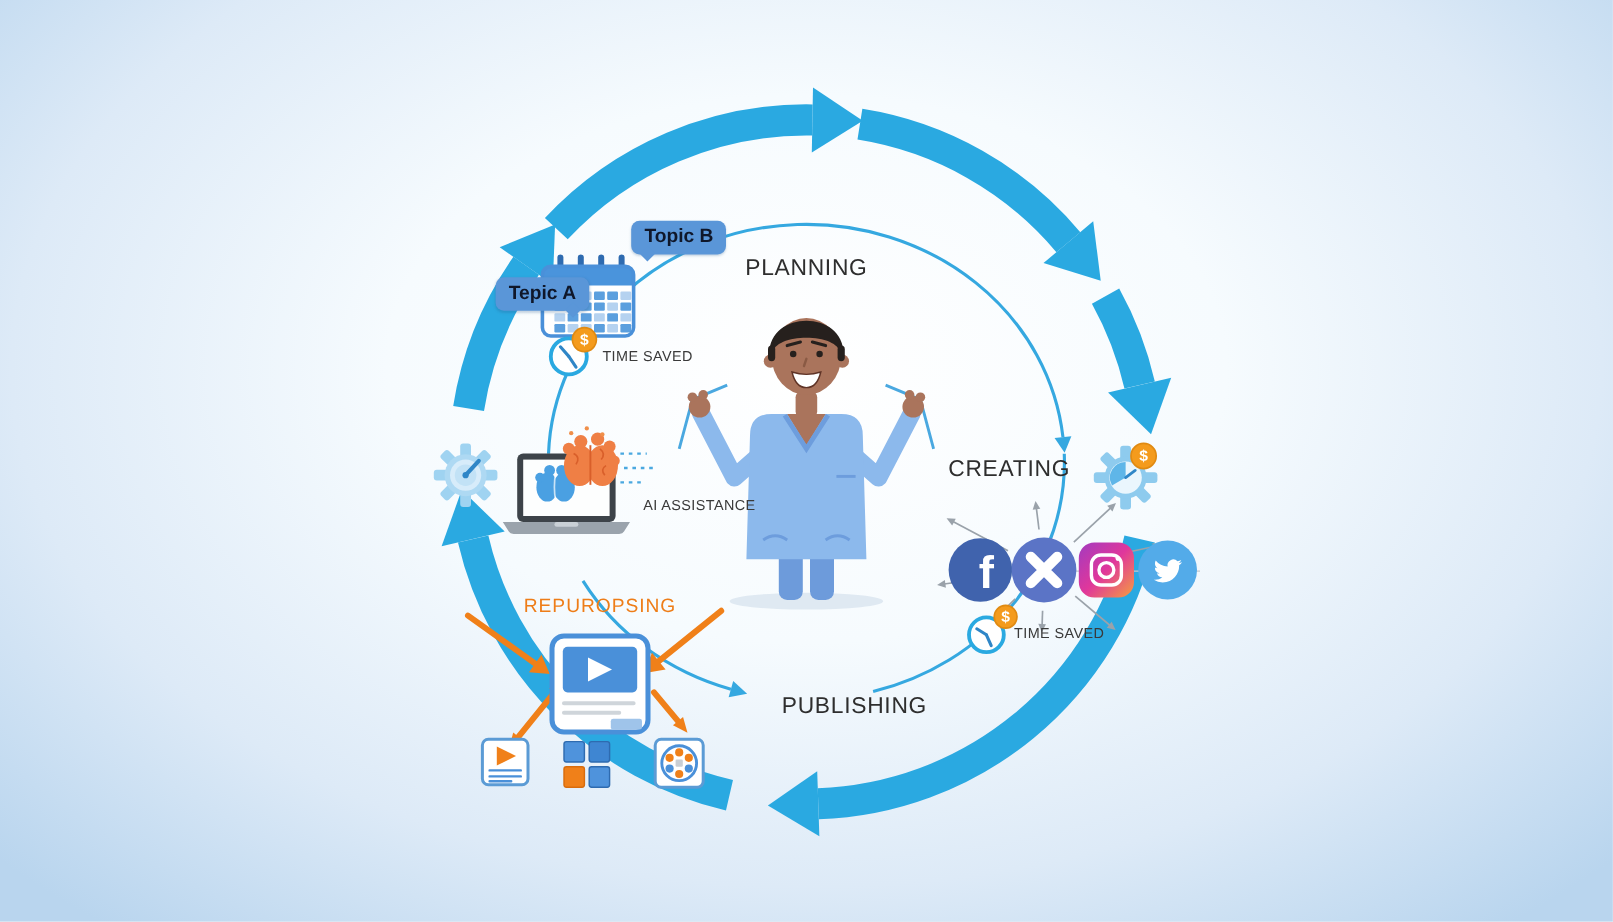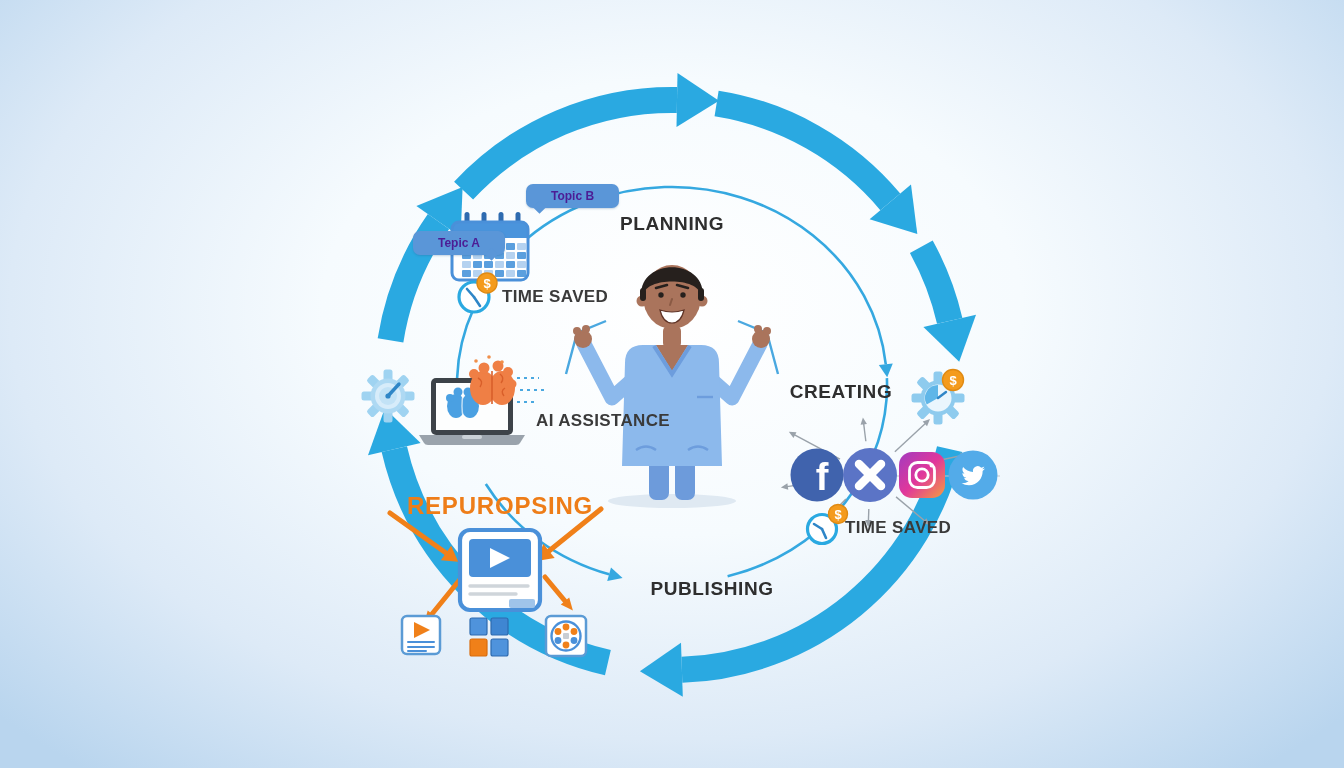--- a/index.html
+++ b/index.html
@@ -3,26 +3,26 @@
 <meta charset="utf-8">
 <style>
   html,body{margin:0;padding:0;background:#dfeaf4;}
   .stage{
     position:relative;width:1344px;height:768px;overflow:hidden;
     background:
       radial-gradient(ellipse 920px 600px at 50% 40%, #ffffff 0%, #f6fbfe 38%, #ddeaf7 72%, #b9d5ee 100%);
     font-family:"Liberation Sans", sans-serif;
   }
   svg{position:absolute;left:0;top:0;}
-  .label{position:absolute;transform:translate(-50%,-50%);font-size:19px;font-weight:700;
+  .label{position:absolute;transform:translate(-50%,-50%);font-size:19px;font-weight:400;
          letter-spacing:.6px;color:var(--text_dark,#2e2e2e);white-space:nowrap;z-index:5;}
-  .label.orange{color:var(--orange_text,#ee7d18);font-size:24px;letter-spacing:.8px;}
-  .label.small{font-size:17px;letter-spacing:.35px;transform:translate(0,-50%);color:#3a3a3a;}
-  .bubble{position:absolute;background:var(--bubble,#5a96d8);color:#4c1d95;font-size:12px;font-weight:700;
-          padding:5px 25px;border-radius:7px;z-index:6;box-shadow:0 1px 2px rgba(40,90,140,.25);white-space:nowrap;}
+  .label.orange{color:var(--orange_text,#ee7d18);font-size:16px;letter-spacing:.8px;}
+  .label.small{font-size:12px;letter-spacing:.35px;transform:translate(0,-50%);color:#3a3a3a;}
+  .bubble{position:absolute;background:var(--bubble,#5a96d8);color:#0f172a;font-size:16px;font-weight:700;
+          padding:5px 11px;border-radius:7px;z-index:6;box-shadow:0 1px 2px rgba(40,90,140,.25);white-space:nowrap;}
   .bubble .tail{position:absolute;bottom:-4px;width:9px;height:9px;background:var(--bubble,#5a96d8);transform:rotate(45deg);}
   .tail.right{right:9px}.tail.left{left:9px}
 
   .arc-band{fill:none;stroke:var(--arc_blue,#2aa9e1);stroke-width:26;}
   .arc-head{fill:var(--arc_blue,#2aa9e1);}
   .thin-line{fill:none;stroke:var(--thin_blue,#35a8e0);stroke-width:2.6;}
   .thin-head{fill:var(--thin_blue,#35a8e0);}
   .gray-arrow{stroke:#9aa2aa;stroke-width:1.4;fill:none;}
   .gray-head{fill:#9aa2aa;}
   .orange-arrow{stroke:var(--orange,#f08019);stroke-width:5;fill:none;stroke-linecap:round;}

